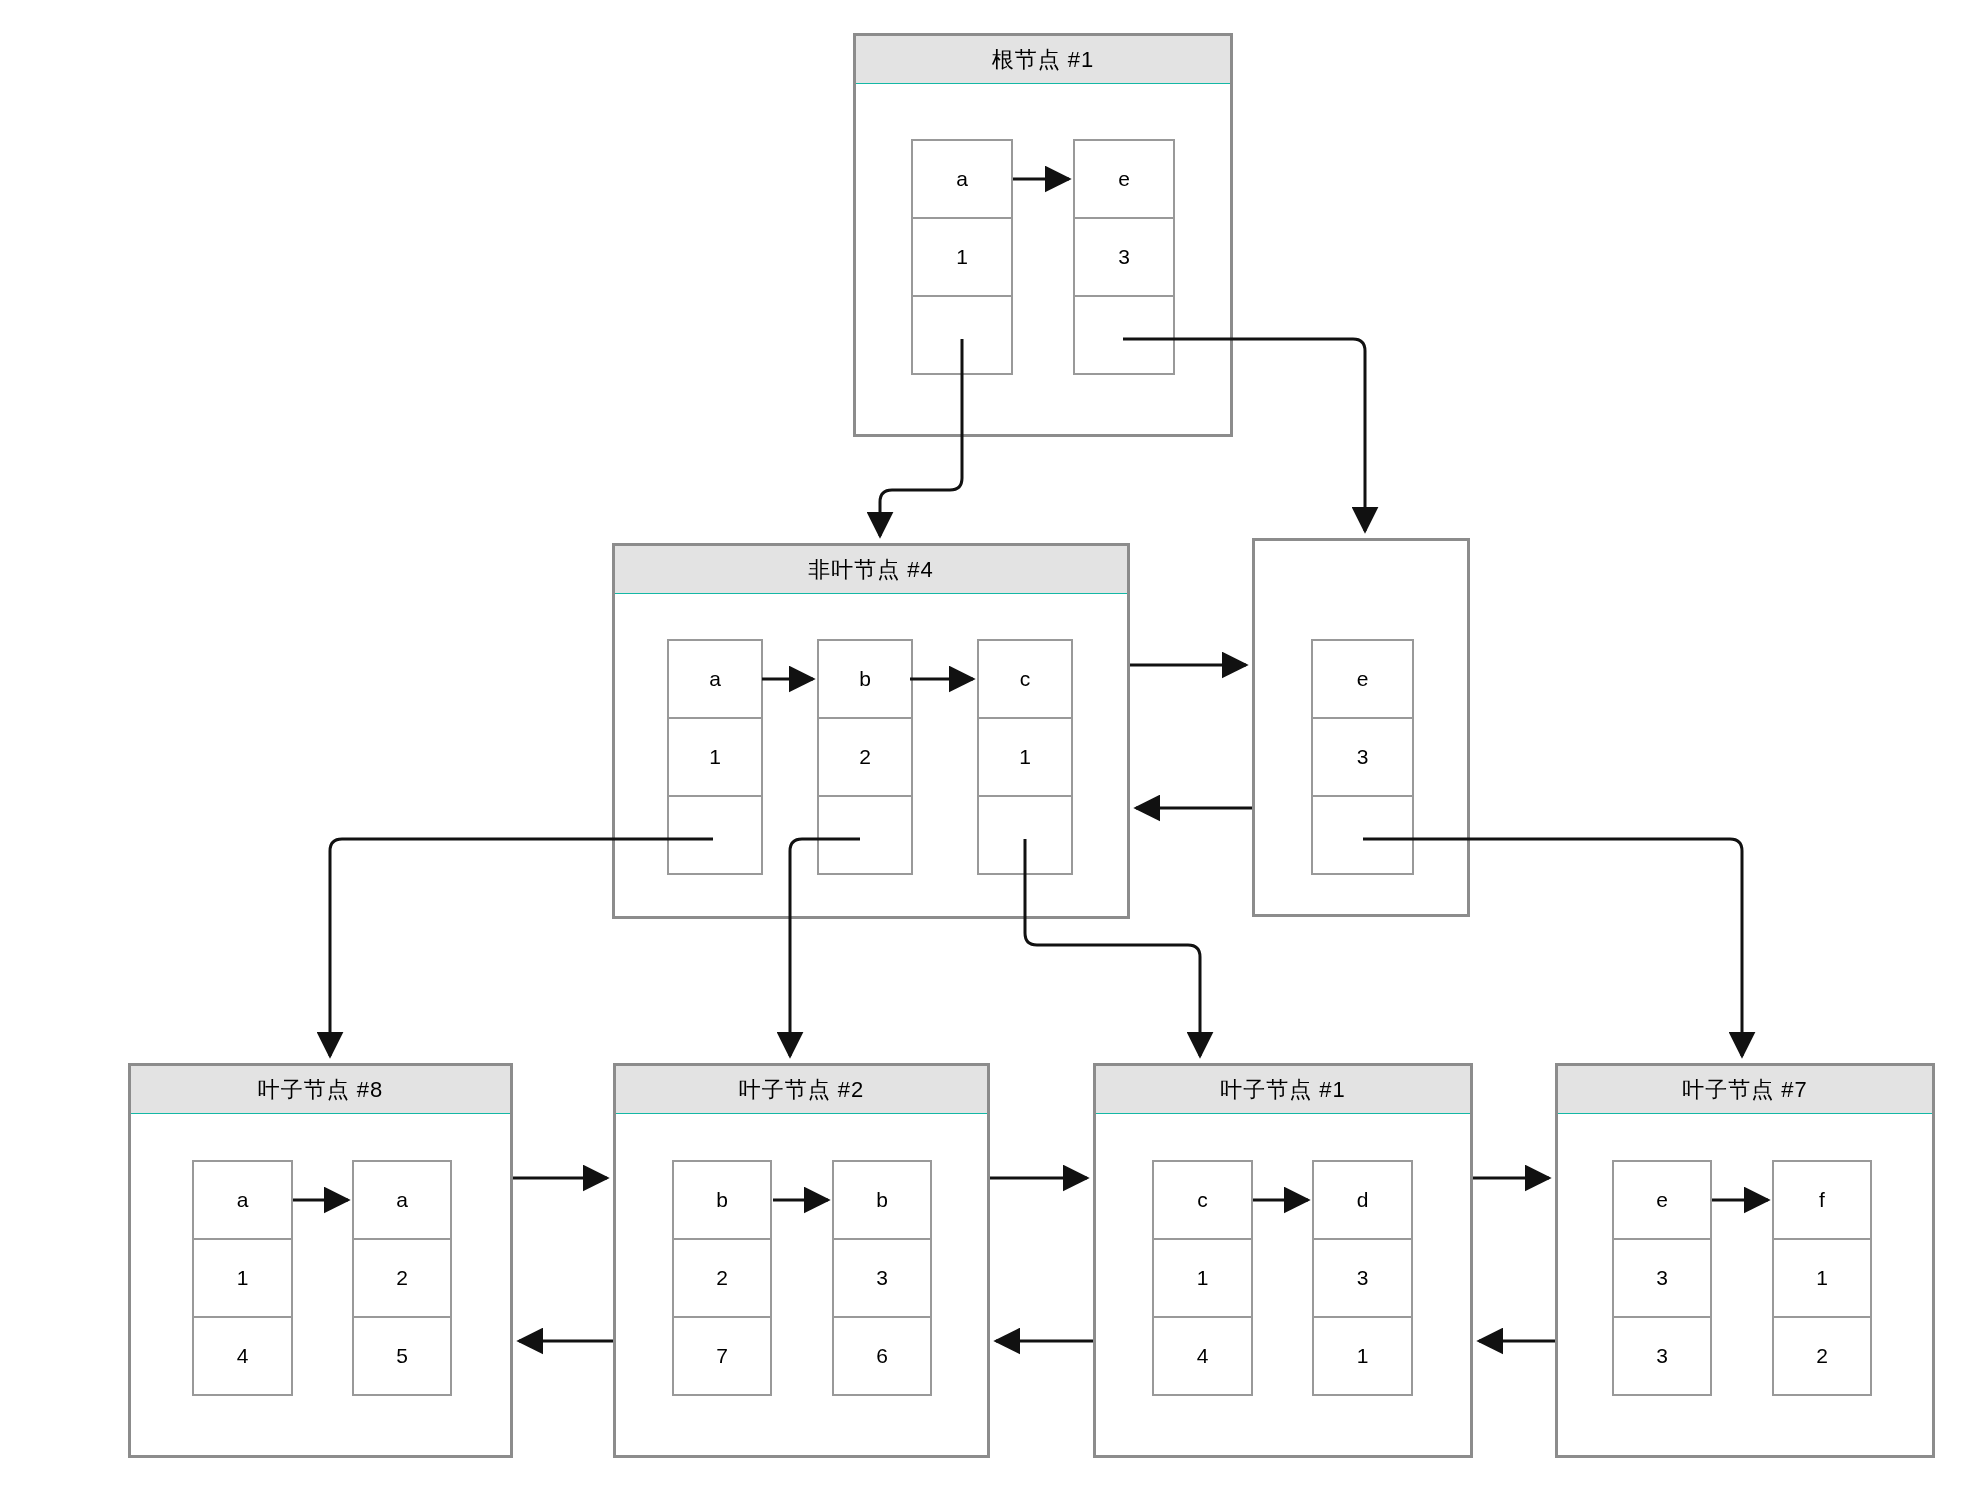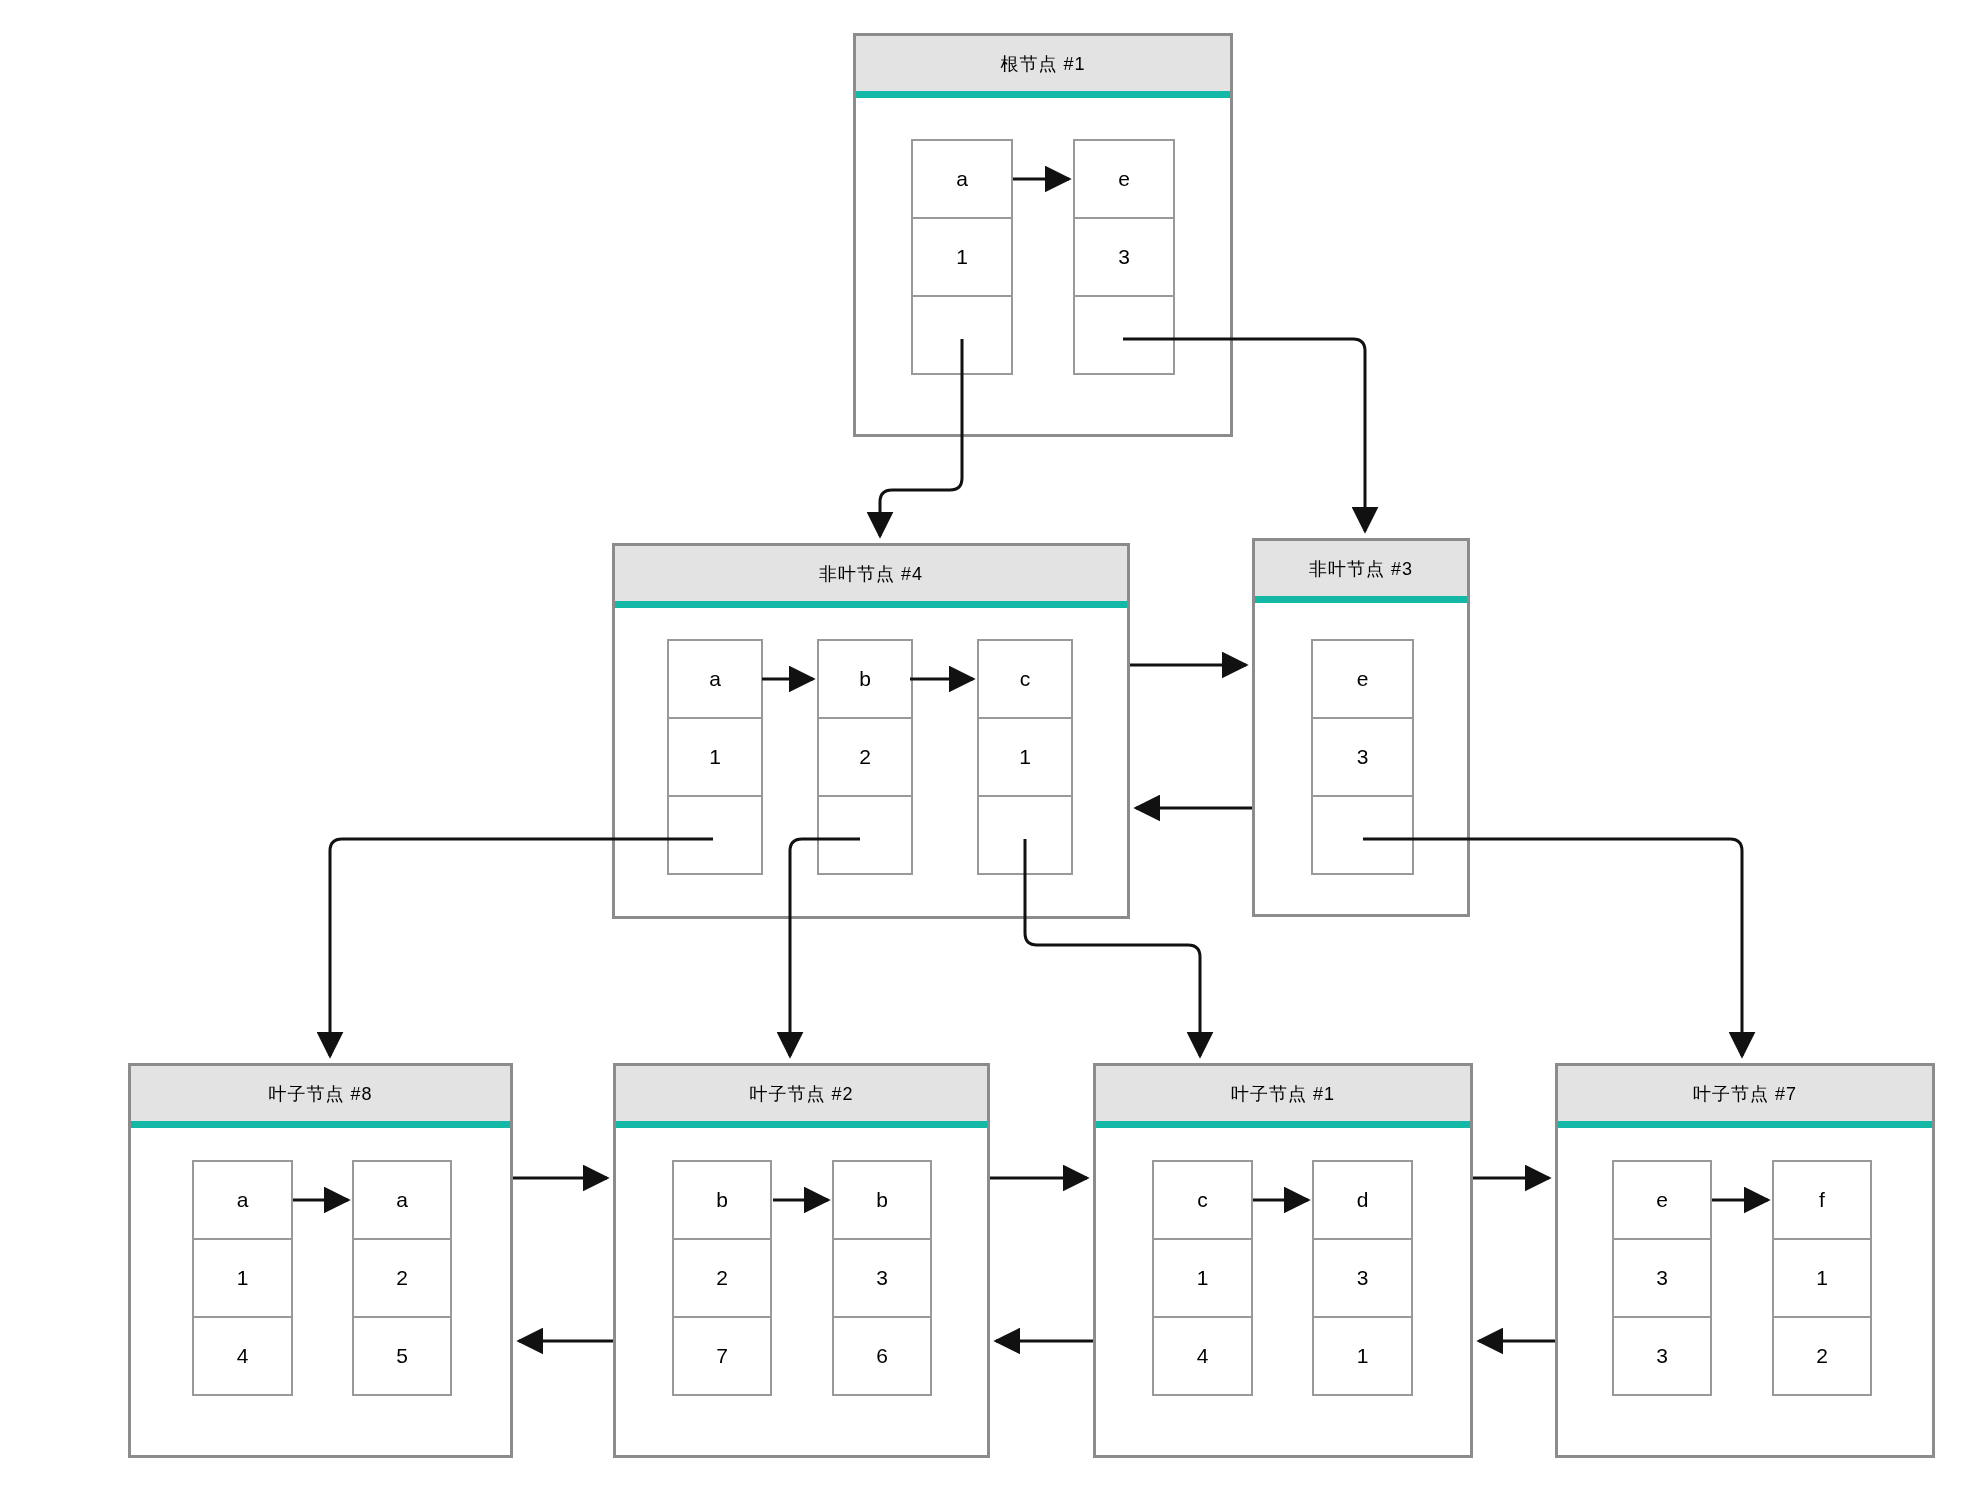--- a/index.html
+++ b/index.html
@@ -11,26 +11,26 @@
     overflow:hidden;
     color:#000;
   }
   .node{
     position:absolute;
     border:3px solid #8c8c8c;
     background:#ffffff;
     box-sizing:border-box;
   }
   .node-title{
-    height:62px;
+    height:48px;
     background:#e3e3e3;
-    border-bottom:7px solid #14b8a6;
+    border-bottom:1px solid #14b8a6;
     box-sizing:border-box;
     display:flex;align-items:center;justify-content:center;
-    font-size:18px;
+    font-size:22px;
     letter-spacing:1px;
     white-space:nowrap;
   }
   .record-cell{position:absolute;}
   .record-row{
     height:80px;
     border:2px solid #999999;
     margin-top:-2px;
     box-sizing:border-box;
     background:#ffffff;
@@ -76,21 +76,20 @@
       <div class="record-row"></div>
     </div>
     <div class="record-cell" style="left:362px;top:93px;width:96px">
       <div class="record-row">c</div>
       <div class="record-row">1</div>
       <div class="record-row"></div>
     </div>
   </div>
 
   <div class="node" style="left:1252px;top:538px;width:218px;height:379px">
-    <div class="node-title">非叶节点 #3</div>
     <div class="record-cell" style="left:56px;top:98px;width:103px">
       <div class="record-row">e</div>
       <div class="record-row">3</div>
       <div class="record-row"></div>
     </div>
   </div>
 
   <div class="node" style="left:128px;top:1063px;width:385px;height:395px">
     <div class="node-title">叶子节点 #8</div>
     <div class="record-cell" style="left:61px;top:94px;width:101px">

